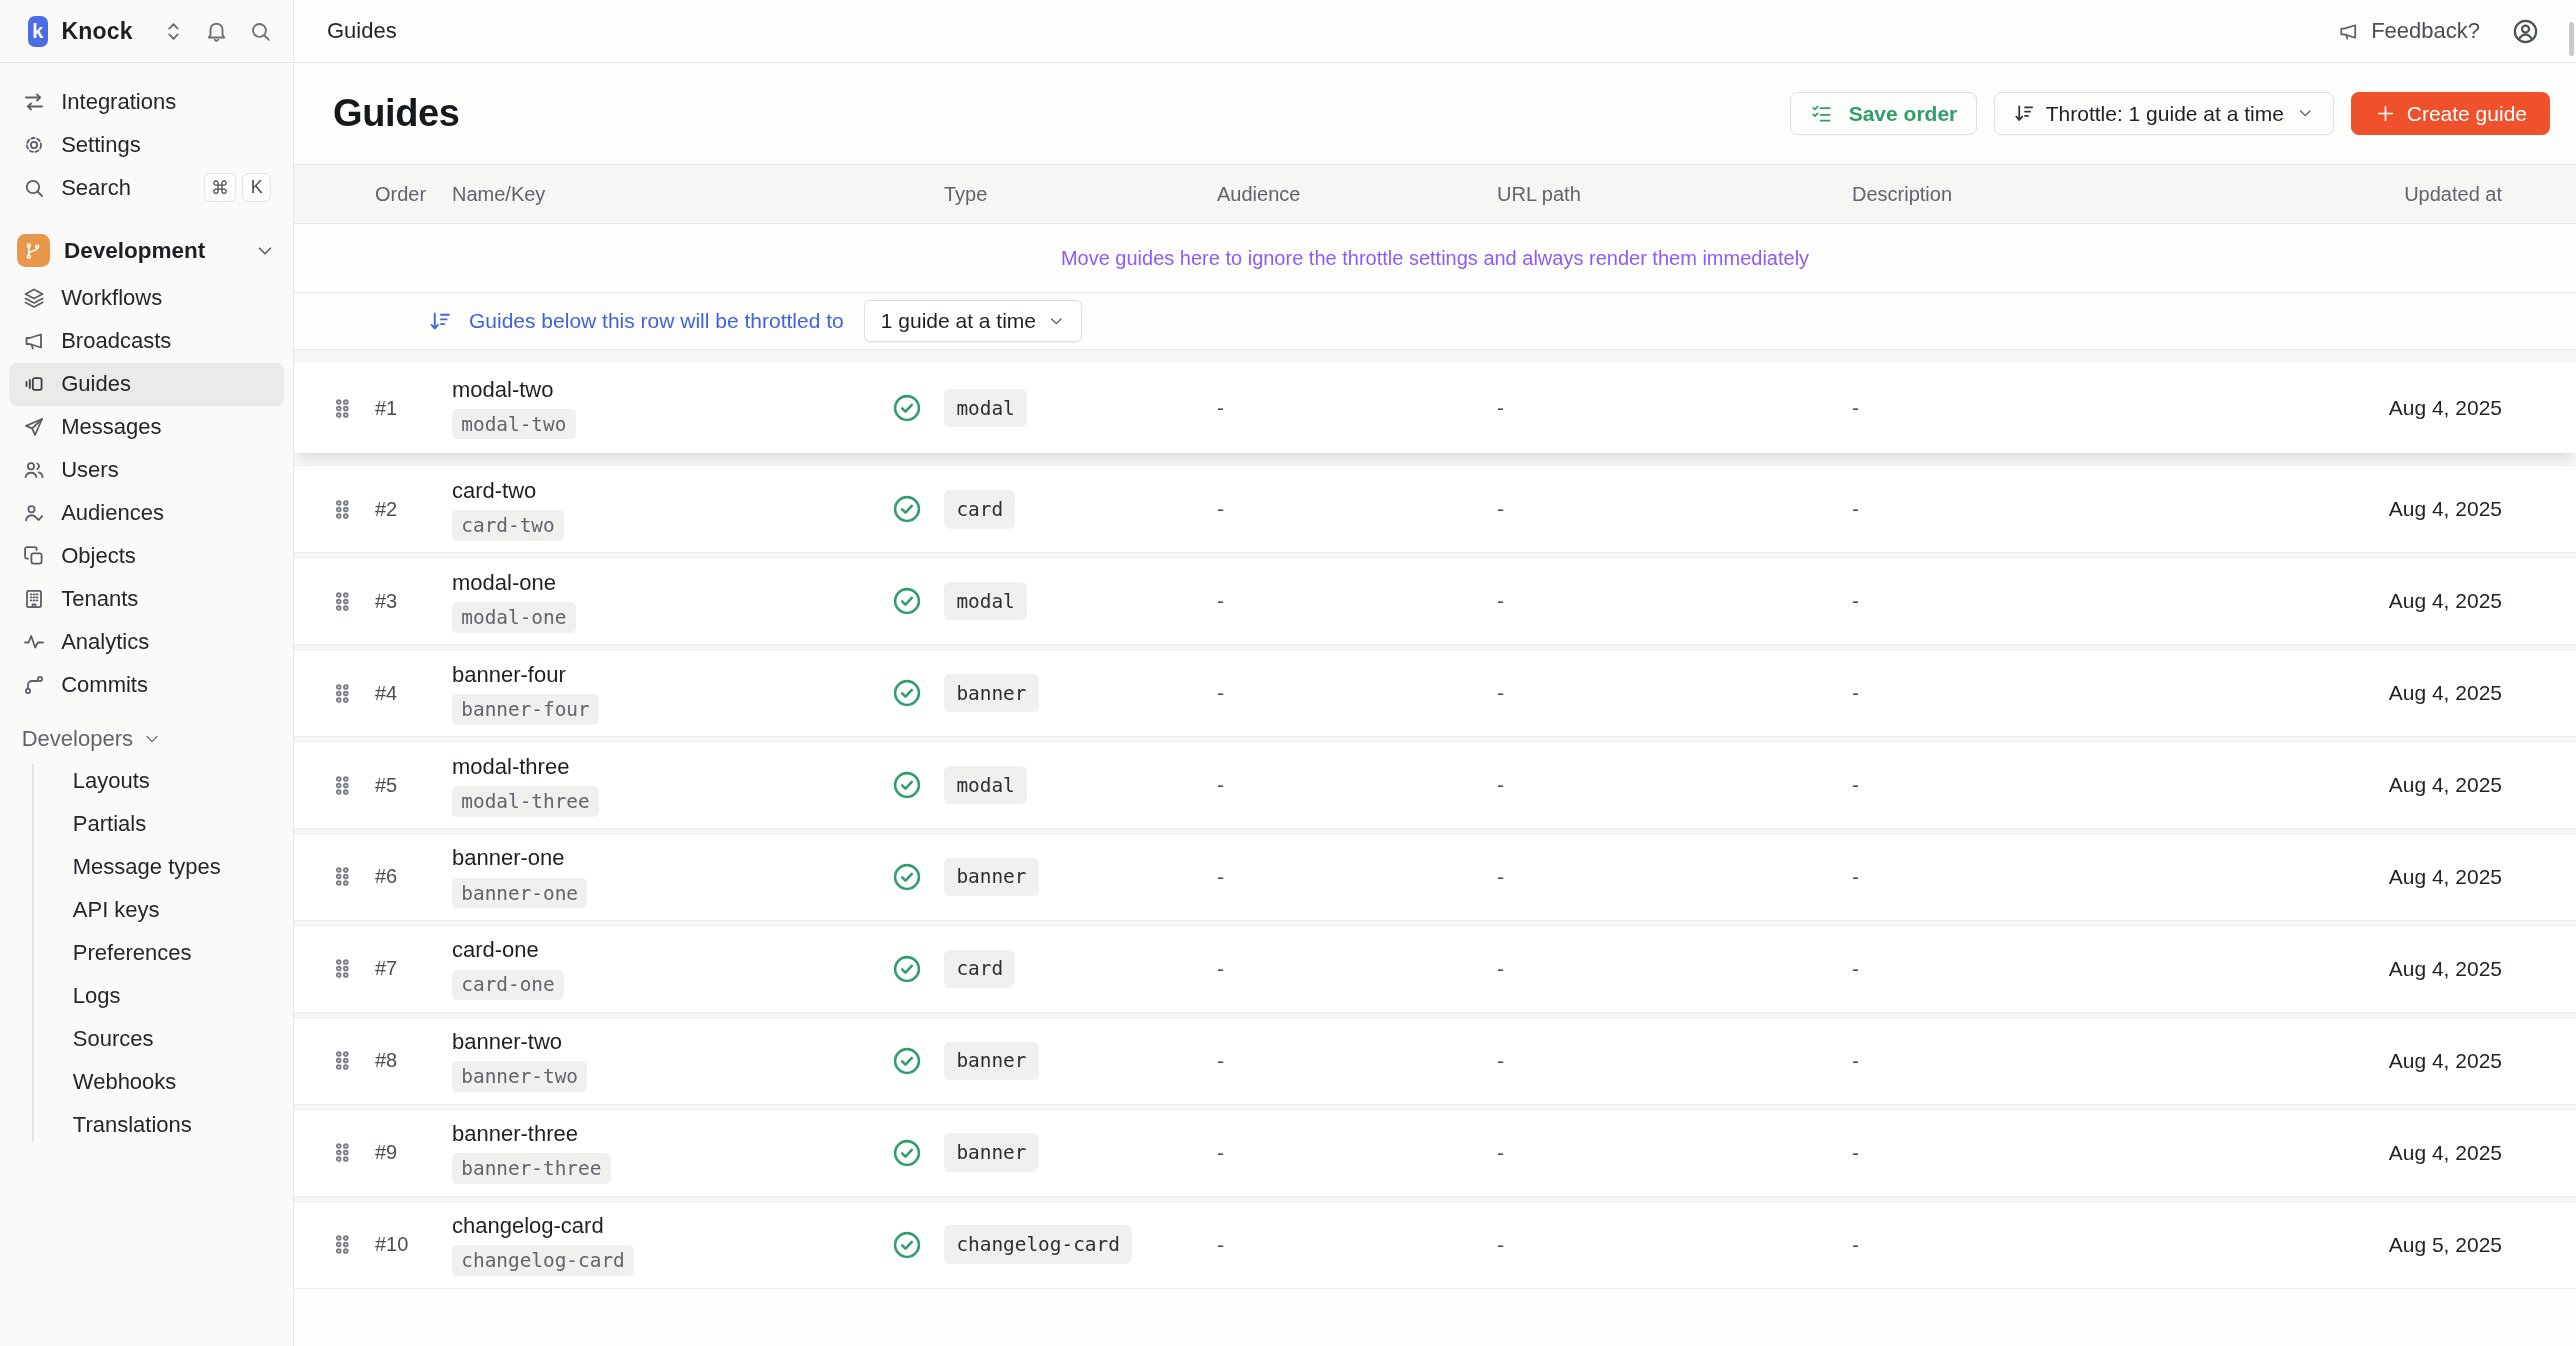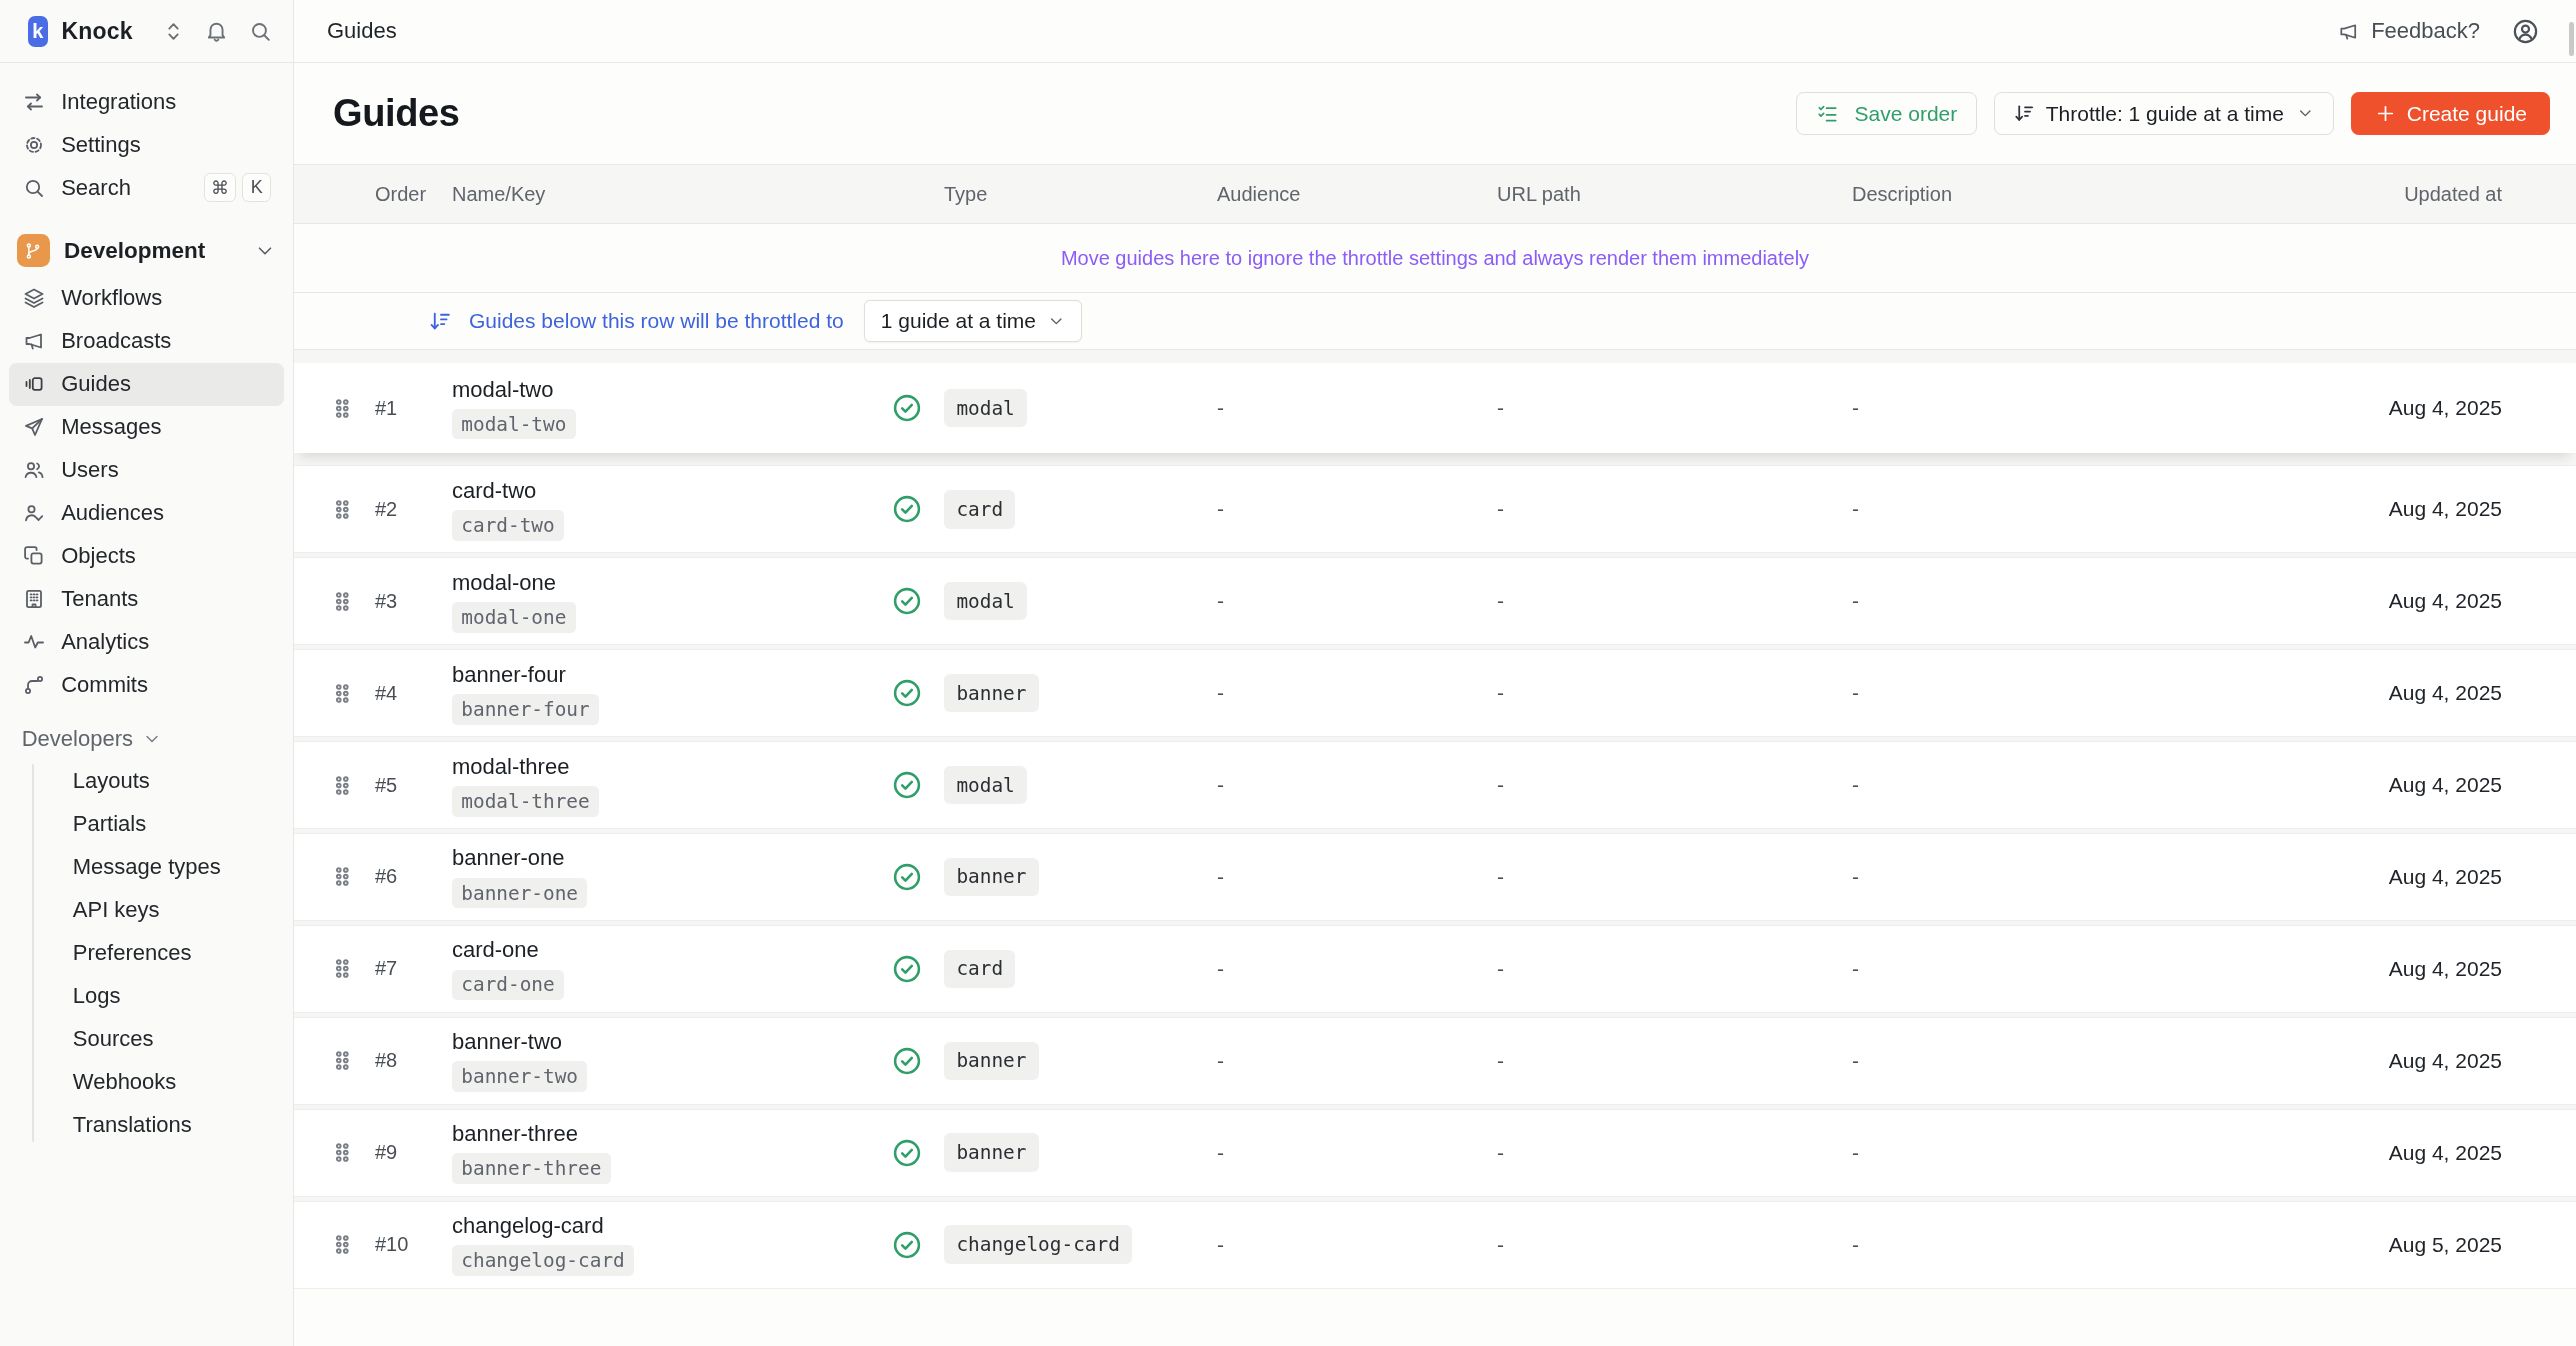--- a/index.html
+++ b/index.html
@@ -105,21 +105,21 @@
     height:101px;display:flex;align-items:center;
     padding:0 26px 0 39px;
   }
   .page-title{font-size:38px;font-weight:700;letter-spacing:-0.4px;color:#15191e;}
   .header-actions{margin-left:auto;display:flex;align-items:center;gap:17px;}
   .btn{
     display:flex;align-items:center;gap:9.3px;height:43px;border-radius:7.7px;
     font-size:21px;cursor:pointer;border:0.8px solid #DEDEDC;background:var(--bg-content);
     padding:0 18.6px;color:var(--text-1);
   }
-  .btn-save{color:var(--success-green);font-weight:400;gap:16px;}
+  .btn-save{color:var(--success-green);font-weight:700;gap:16px;}
   .btn-save .bico{width:23px;height:23px;}
   .btn-throttle{font-weight:500;}
   .btn-throttle .bico{width:23px;height:23px;color:#30343a;}
   .btn-throttle .chev{width:18.6px;height:18.6px;color:#5a5e66;margin-left:3.1px;}
   .btn-create{
     background:var(--accent-orange);border:0.8px solid var(--accent-orange);
     color:#fff;font-weight:500;padding:9px 22px;
   }
   .btn-create .bico{width:23px;height:23px;color:#fff;}
 

